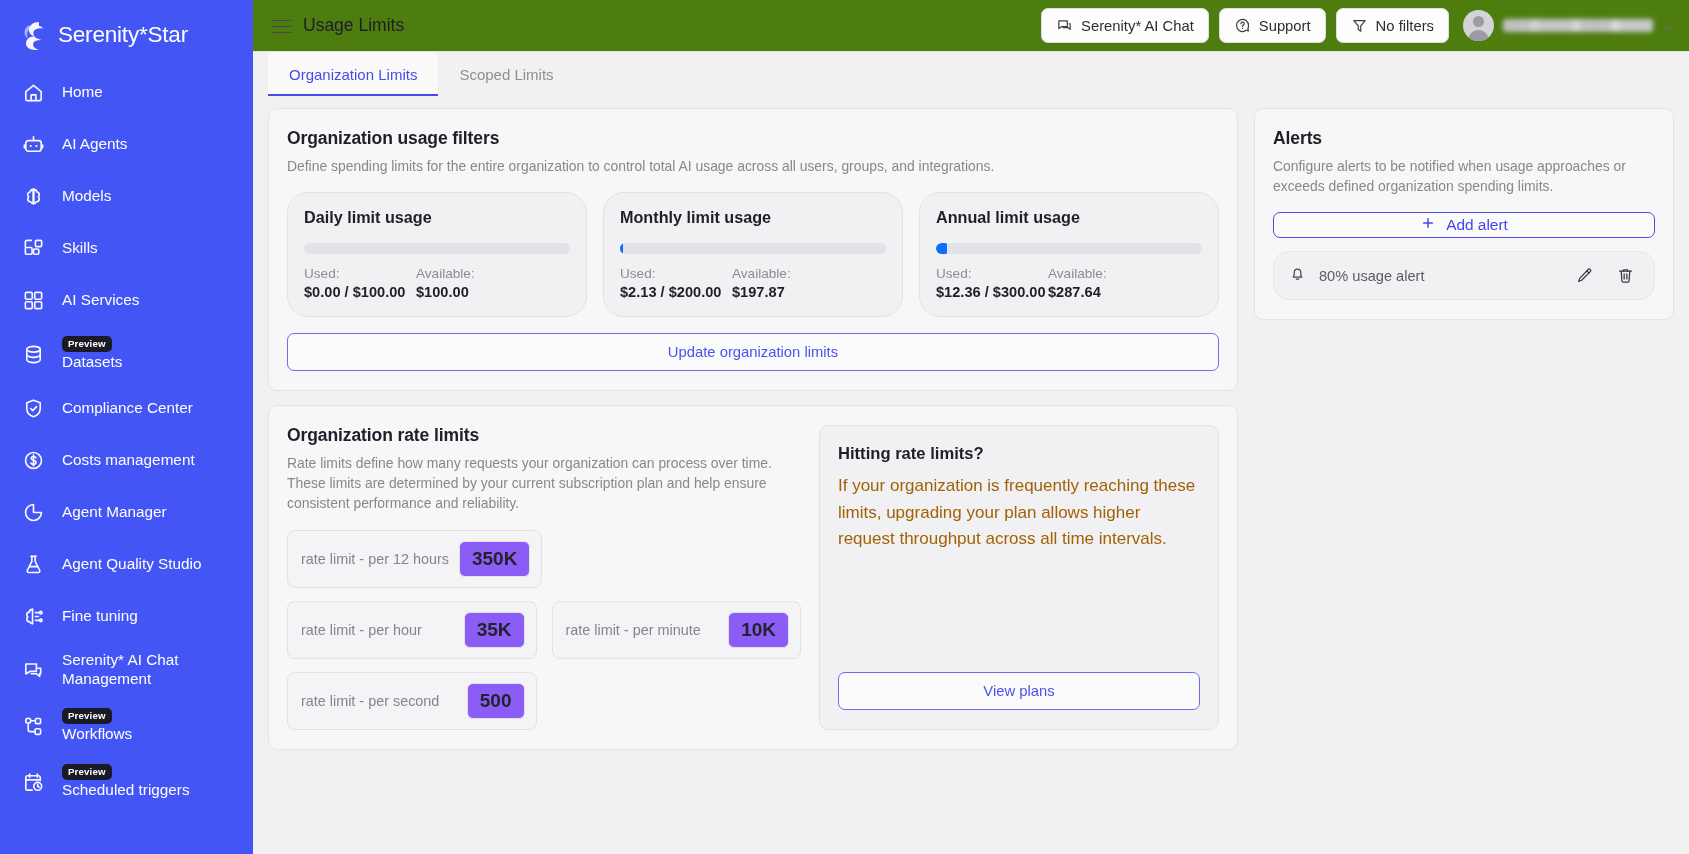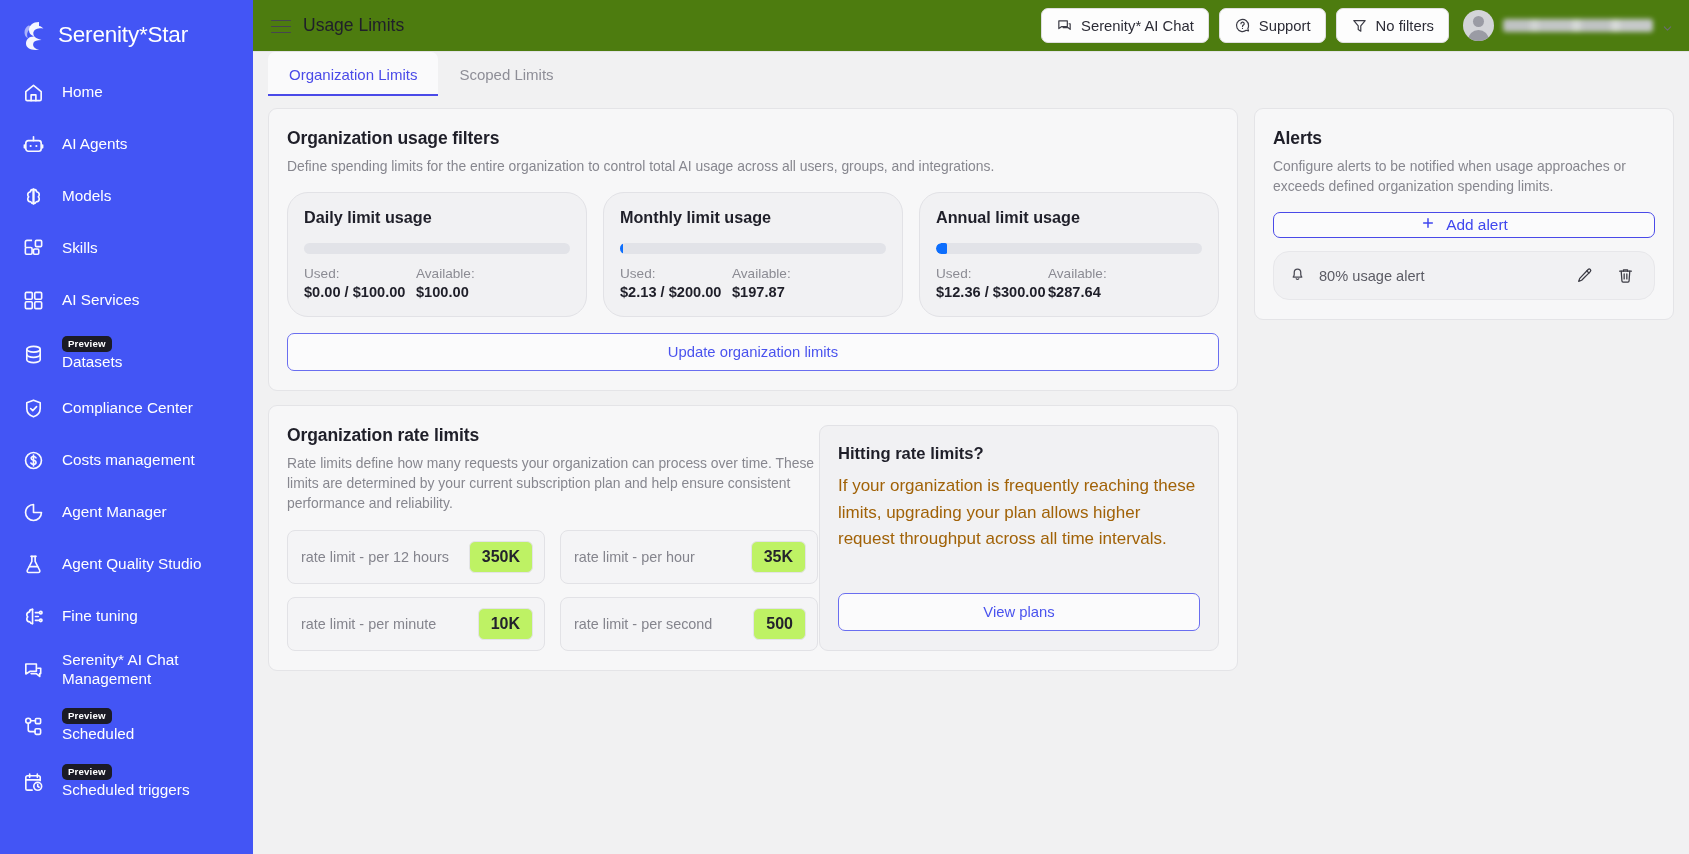--- a/index.html
+++ b/index.html
@@ -114,33 +114,33 @@
   .stat-label { font-size: 13.6px; color: #8b8b93; }
   .stat-value { font-size: 14.6px; font-weight: 700; color: #1f1f29; white-space: nowrap; }
 
   .btn-outline {
     display: flex; align-items: center; justify-content: center;
     height: 38px; margin-top: 16px;
     border: 1px solid #6a6ef0; border-radius: 7px; background: #fbfbfc;
     color: #4a53ee; font-size: 14.8px; cursor: pointer;
   }
 
-  .rate-wrap { display: flex; margin-top: 0; }
+  .rate-wrap { display: flex; gap: 17px; margin-top: 0; }
   .rate-left { flex: 1; min-width: 0; }
   .rate-grid { display: flex; flex-wrap: wrap; gap: 13px 15px; margin-top: 16px; }
   .rate-field {
     flex: 0 0 calc(50% - 8px); display: flex; align-items: center;
     justify-content: space-between; gap: 10px;
     border: 1px solid #e2e2e6; border-radius: 8px; background: #f4f4f6;
     padding: 10px 11px 10px 13px; cursor: pointer;
   }
   .rate-name { font-size: 14.4px; color: #84848d; white-space: nowrap; }
   .rate-val {
-    font-size: 16px; font-weight: 700; color: #23232c;
-    background: #bef264; border: 1px solid #e3e3e7; border-radius: 6px;
+    font-size: 19px; font-weight: 700; color: #23232c;
+    background: #8b5cf6; border: 1px solid #e3e3e7; border-radius: 6px;
     padding: 6px 12px; min-width: 48px; text-align: center;
   }
 
   .hint-card {
     width: 400px; flex: 0 0 400px; background: #f1f1f3;
     border: 1px solid #e2e2e6; border-radius: 9px;
     padding: 18px 18px 19px; display: flex; flex-direction: column;
   }
   .hint-title { font-size: 16.6px; font-weight: 700; color: #1f1f29; }
   .hint-body { font-size: 17px; color: #a16207; line-height: 1.55; margin-top: 9px; }
@@ -344,21 +344,21 @@
         <span class="nav-icon">
             <svg viewBox="0 0 24 24" fill="none" stroke="#fff" stroke-width="1.7" stroke-linecap="round" stroke-linejoin="round">
               <circle cx="6.5" cy="6" r="2.6"></circle>
               <rect x="14" y="3.6" width="5.4" height="5.4" rx="1.1"></rect>
               <rect x="13.6" y="14.4" width="5.8" height="5.8" rx="1.3"></rect>
               <path d="M9.1 6h4.9M6.5 8.6v6.8a1.9 1.9 0 0 0 1.9 1.9h5.2"></path>
             </svg>
           </span>
         <span class="nav-textwrap">
           <span class="badge-preview">Preview</span>
-          <span class="nav-label">Scheduled</span>
+          <span class="nav-label">Workflows</span>
         </span>
       </div>
 
       <div class="nav-item tall">
         <span class="nav-icon">
             <svg viewBox="0 0 24 24" fill="none" stroke="#fff" stroke-width="1.7" stroke-linecap="round" stroke-linejoin="round">
               <path d="M19 10V6.6A1.6 1.6 0 0 0 17.4 5H5.6A1.6 1.6 0 0 0 4 6.6v11.8A1.6 1.6 0 0 0 5.6 20h5"></path>
               <path d="M8 3.2v3.4M16 3.2v3.4M4 9.3h15"></path>
               <circle cx="16.4" cy="16" r="4.1"></circle>
               <path d="M16.4 14.2V16l1.4.9"></path>

